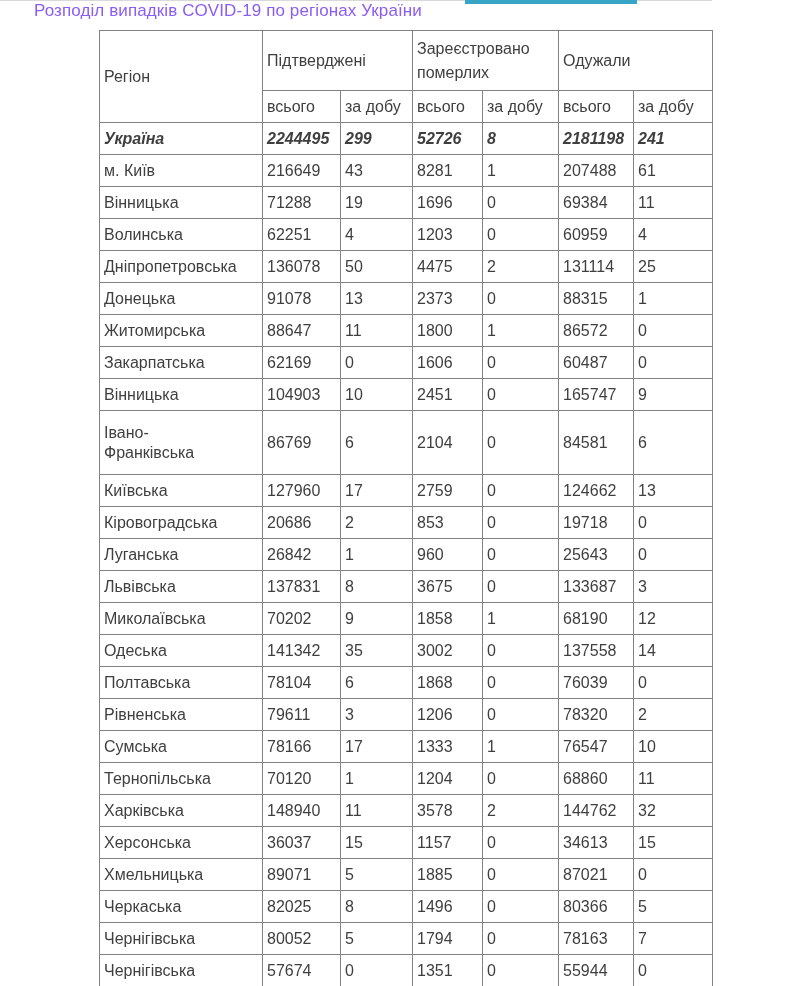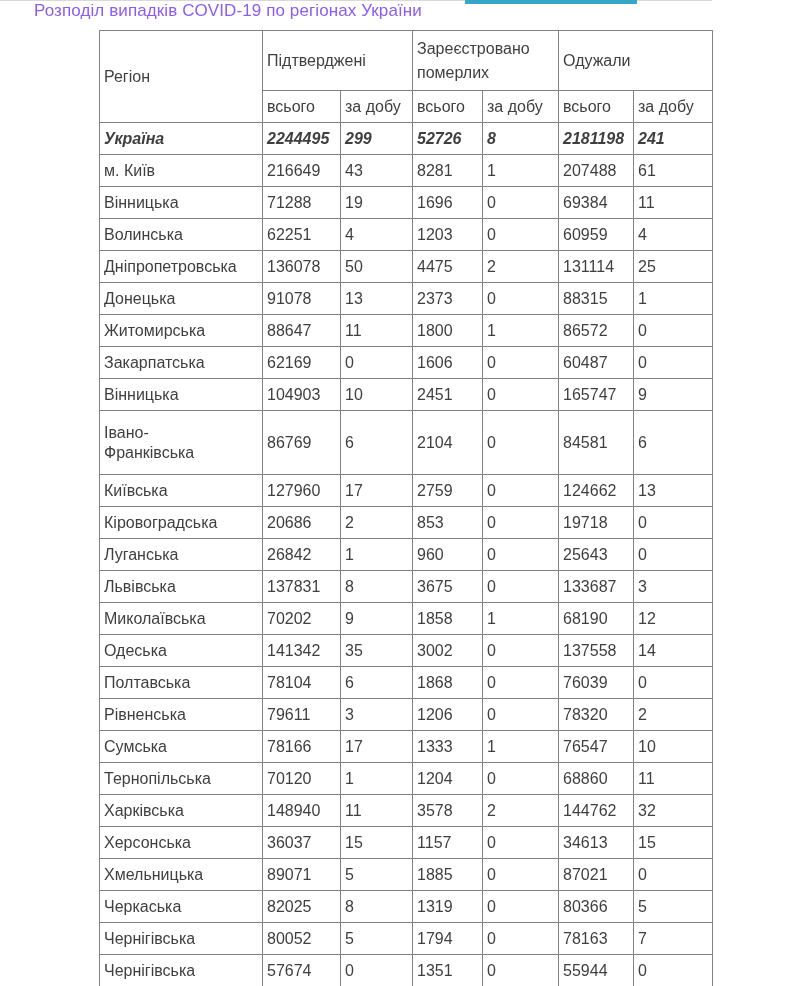--- a/index.html
+++ b/index.html
@@ -300,21 +300,21 @@
       <td>5</td>
       <td>1885</td>
       <td>0</td>
       <td>87021</td>
       <td>0</td>
     </tr>
         <tr>
       <td class="region">Черкаська</td>
       <td>82025</td>
       <td>8</td>
-      <td>1319</td>
+      <td>1496</td>
       <td>0</td>
       <td>80366</td>
       <td>5</td>
     </tr>
         <tr>
       <td class="region">Чернігівська</td>
       <td>80052</td>
       <td>5</td>
       <td>1794</td>
       <td>0</td>

